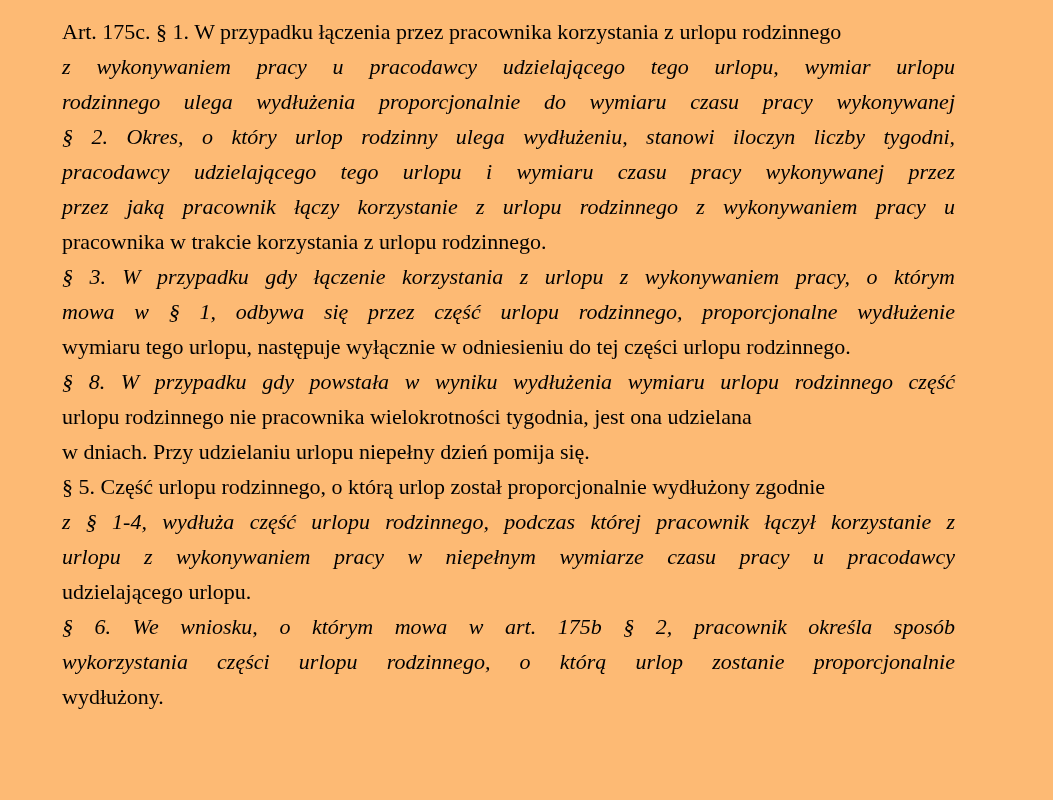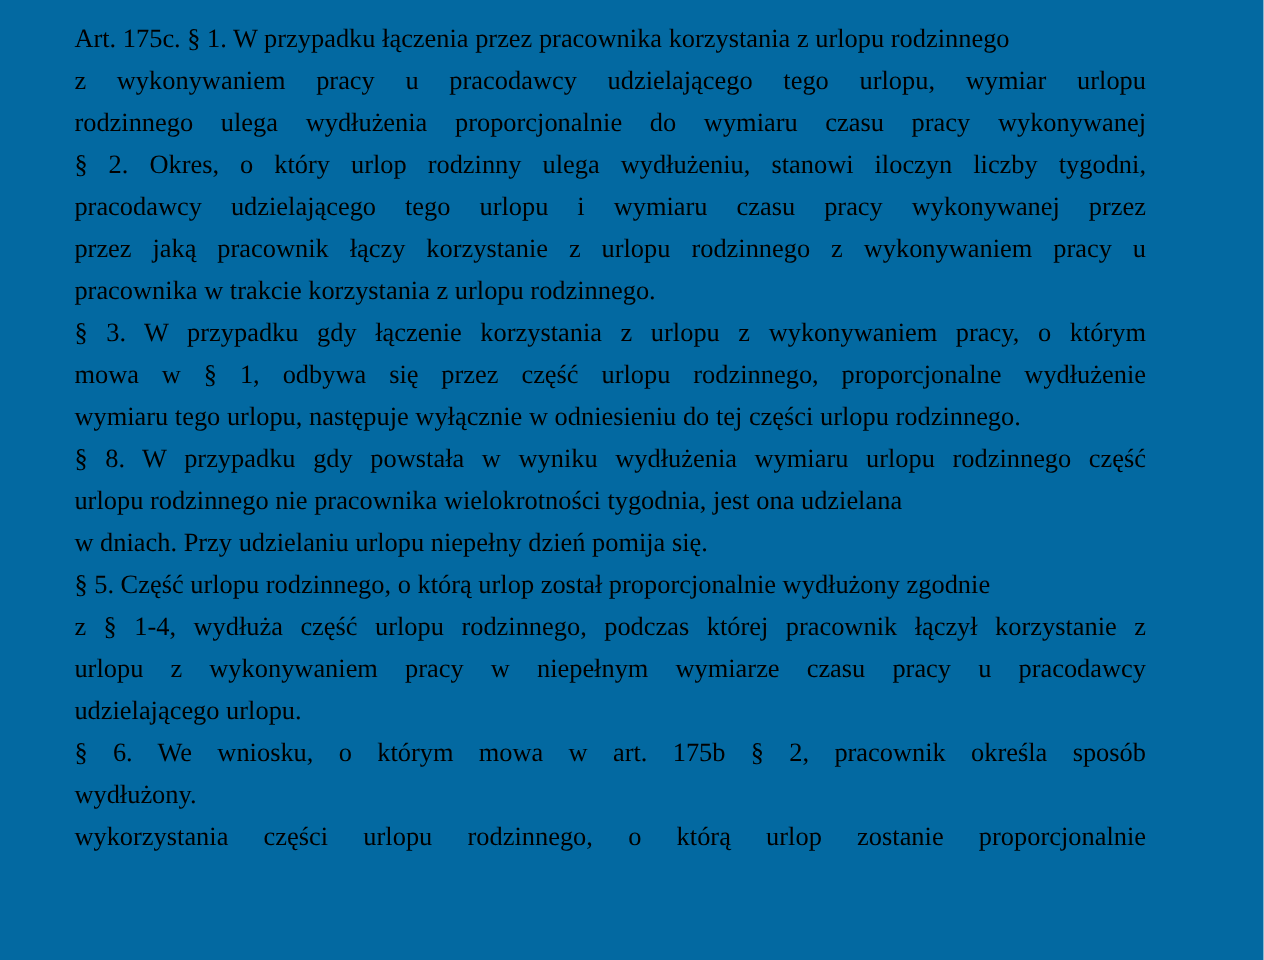--- a/index.html
+++ b/index.html
@@ -1,39 +1,40 @@
 <!DOCTYPE html>
 <html lang="pl"><head>
 <meta charset="utf-8">
 <style>
   html, body { margin: 0; padding: 0; background: #ffffff; }
   .page {
     position: relative;
     width: 1053px;
     height: 800px;
     box-sizing: border-box;
-    background: #0369a1;
+    background: #fdba74;
     color: #000000;
     padding: 14px 98px 0 62px;
     overflow: hidden;
     font-family: "Liberation Serif", "DejaVu Serif", serif;
     font-size: 22px;
     line-height: 35px;
   }
   .paragraph { margin: 0; }
   .line {
     min-height: 35px;
   }
   .line.plain {
     white-space: nowrap;
     text-align: left;
   }
   .line.justified {
     text-align: justify;
     text-align-last: justify;
+    font-style: italic;
   }
 </style>
 </head>
 <body>
 
 <main class="page">
   <article id="legal-text">
       <div class="paragraph">
         <div class="line plain">Art. 175c. § 1. W przypadku łączenia przez pracownika korzystania z urlopu rodzinnego</div>
         <div class="line justified">z wykonywaniem pracy u pracodawcy udzielającego tego urlopu, wymiar urlopu</div>
@@ -56,17 +57,17 @@
         <div class="line plain">w dniach. Przy udzielaniu urlopu niepełny dzień pomija się.</div>
       </div>
       <div class="paragraph">
         <div class="line plain">§ 5. Część urlopu rodzinnego, o którą urlop został proporcjonalnie wydłużony zgodnie</div>
         <div class="line justified">z § 1-4, wydłuża część urlopu rodzinnego, podczas której pracownik łączył korzystanie z</div>
         <div class="line justified">urlopu z wykonywaniem pracy w niepełnym wymiarze czasu pracy u pracodawcy</div>
         <div class="line plain">udzielającego urlopu.</div>
       </div>
       <div class="paragraph">
         <div class="line justified">§ 6. We wniosku, o którym mowa w art. 175b § 2, pracownik określa sposób</div>
+        <div class="line justified">wykorzystania części urlopu rodzinnego, o którą urlop zostanie proporcjonalnie</div>
         <div class="line plain">wydłużony.</div>
-        <div class="line justified">wykorzystania części urlopu rodzinnego, o którą urlop zostanie proporcjonalnie</div>
       </div>
     </article>
 </main>
 
 </body></html>

